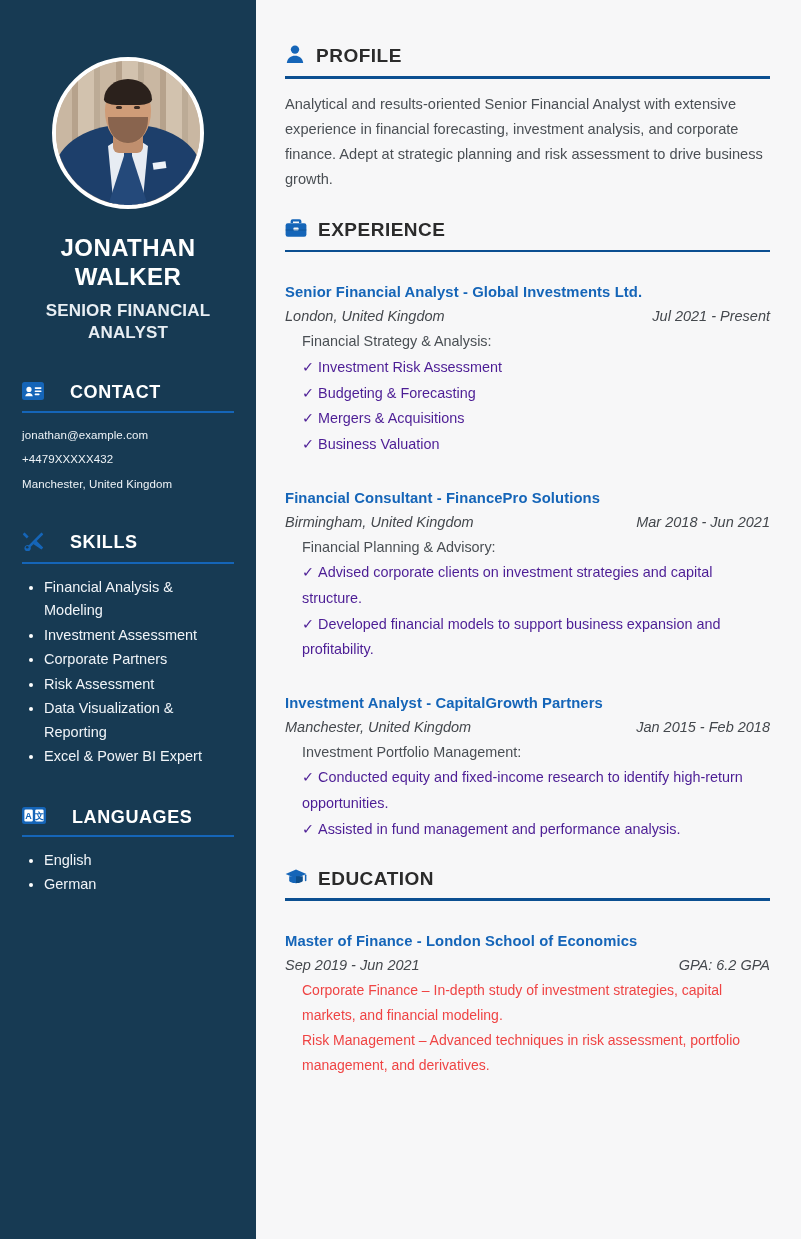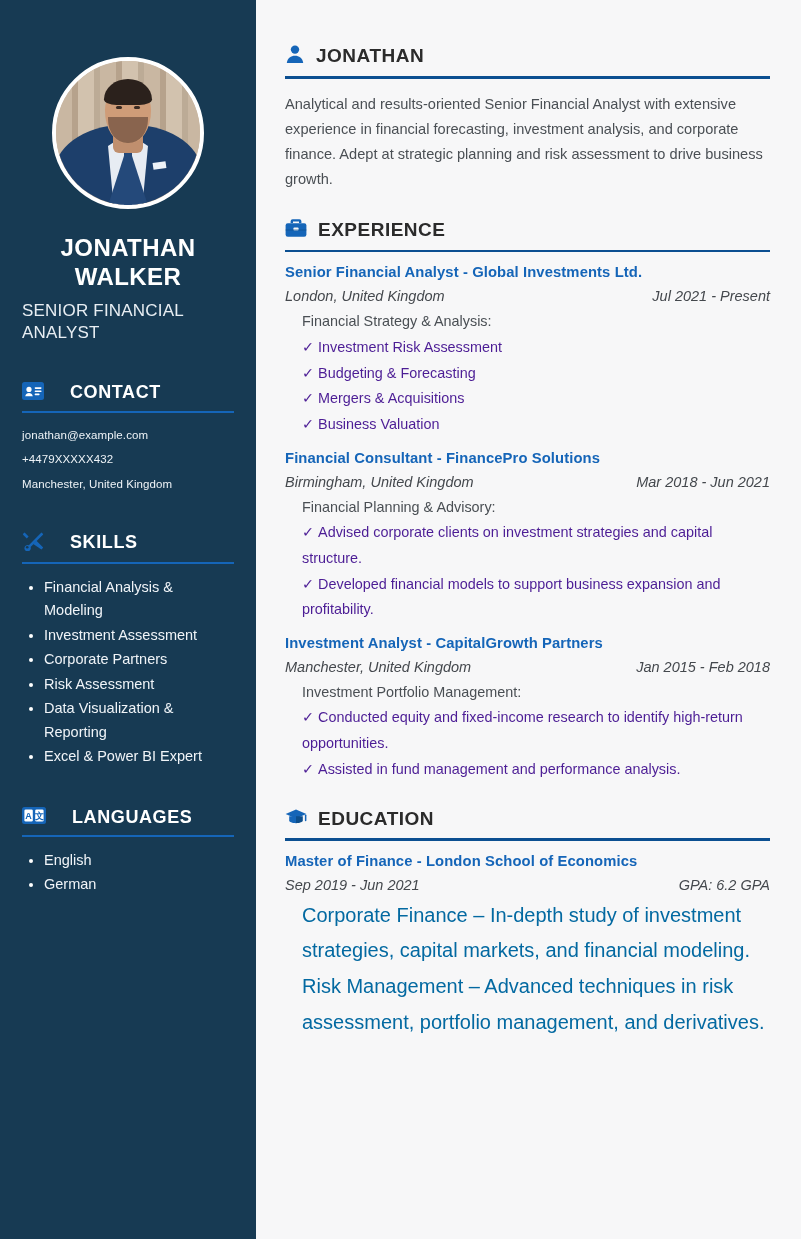--- a/index.html
+++ b/index.html
@@ -118,24 +118,24 @@
     margin-top: 24px;
     text-align: center;
     font-size: 24px;
     line-height: 1.22;
     font-weight: 700;
     letter-spacing: .4px;
     color: #ffffff;
   }
   .role {
     margin-top: 8px;
-    text-align: left;
+    text-align: center;
     font-size: 17px;
     line-height: 1.3;
-    font-weight: 400;
+    font-weight: 700;
     color: #e8eef3;
     letter-spacing: .2px;
   }
 
   .side-section { margin-top: 38px; }
   .side-head {
     display: flex;
     align-items: center;
     gap: 26px;
   }
@@ -198,21 +198,21 @@
     width: 100%;
   }
 
   .profile-text {
     margin-top: 13px;
     font-size: 14.6px;
     line-height: 1.72;
     color: #4a4f54;
   }
 
-  .entry { margin-top: 12px; }
+  .entry { margin-top: 32px; }
   .entry:first-of-type { margin-top: 14px; }
   .entry-title {
     font-size: 14.8px;
     font-weight: 700;
     color: #1565b8;
     letter-spacing: .1px;
   }
   .entry-meta {
     margin-top: 8px;
     display: flex;
@@ -233,23 +233,23 @@
   }
   .entry-body .bullet {
     font-size: 14.4px;
     line-height: 1.78;
     color: #4c1d95;
   }
   .entry-body .bullet .tick { margin-right: 4px; }
 
   .edu-body { margin-top: 5px; padding-left: 17px; }
   .edu-body p {
-    font-size: 20px;
+    font-size: 14px;
     line-height: 1.78;
-    color: #0369a1;
+    color: #ef4444;
   }
 </style>
 </head>
 <body>
 
 <div class="page">
 
   <aside class="sidebar">
 
     <div class="photo-wrap">
@@ -342,21 +342,21 @@
   <main class="main">
 
     <section class="sec">
       <div class="sec-head">
         <span>
           <svg width="20" height="20" viewBox="0 0 20 20" aria-hidden="true">
             <circle cx="10" cy="5.6" r="4.2" fill="#1565b8"></circle>
             <path d="M1.8 19c.6-5 4.2-7.3 8.2-7.3s7.6 2.3 8.2 7.3z" fill="#1565b8"></path>
           </svg>
         </span>
-        <h2>JONATHAN</h2>
+        <h2>PROFILE</h2>
       </div>
       <div class="sec-rule"></div>
       <p class="profile-text">Analytical and results-oriented Senior Financial Analyst with extensive experience in financial forecasting, investment analysis, and corporate finance. Adept at strategic planning and risk assessment to drive business growth.</p>
     </section>
 
     <section class="sec">
       <div class="sec-head">
         <span>
           <svg width="22" height="20" viewBox="0 0 22 20" aria-hidden="true">
             <path d="M7.6 1.2h6.8a2 2 0 0 1 2 2V5h-2.4V3.6H8V5H5.6V3.2a2 2 0 0 1 2-2z" fill="#1565b8"></path>

